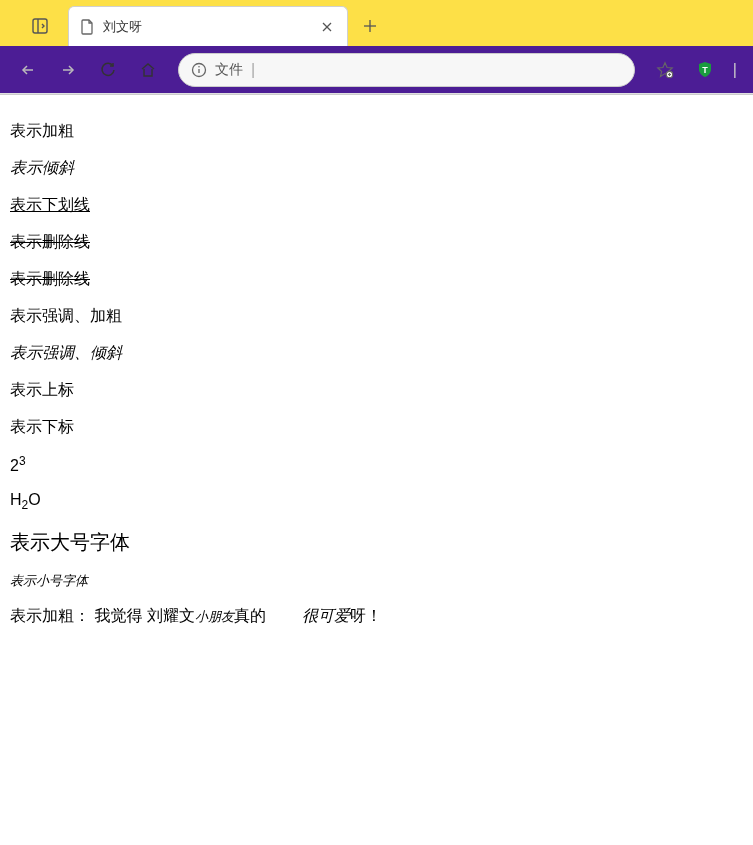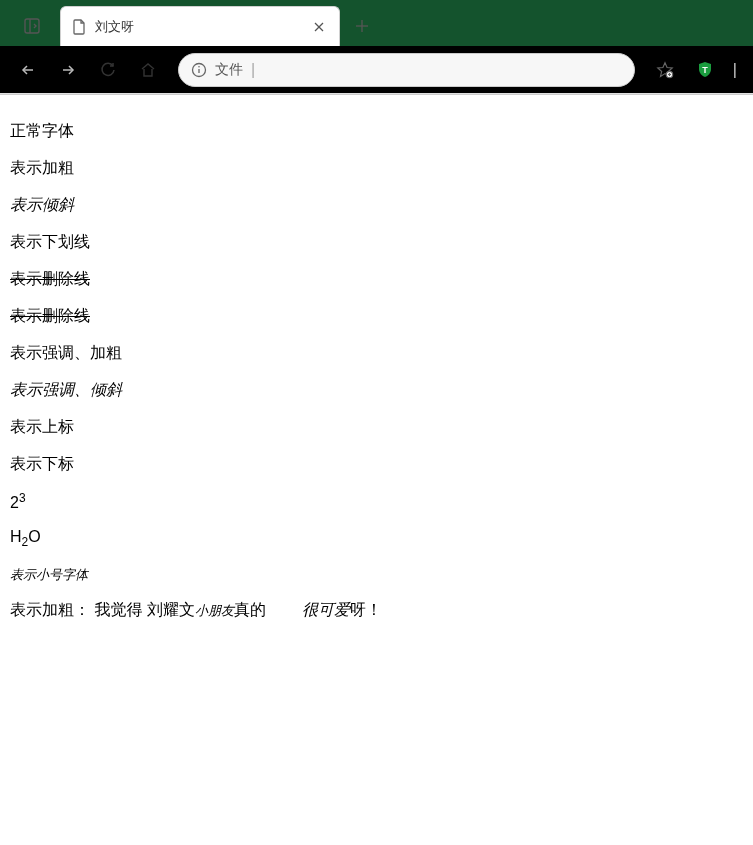--- a/index.html
+++ b/index.html
@@ -16,22 +16,22 @@
     }
     
     .chrome {
       background: #e8e8e8;
       border-bottom: 1px solid #ccc;
     }
     .tab-bar {
       display: flex;
       align-items: flex-end;
       height: 46px;
-      padding-left: 12px;
-      background: #14532d;
+      padding-left: 20px;
+      background: #fde047;
     }
     .tab-vertical-btn {
       width: 40px;
       height: 36px;
       display: flex;
       align-items: center;
       justify-content: center;
       margin-bottom: 2px;
       margin-right: 8px;
       cursor: pointer;
@@ -86,21 +86,21 @@
       margin-left: 6px;
       margin-bottom: 4px;
       font-size: 18px;
     }
     .toolbar {
       height: 48px;
       display: flex;
       align-items: center;
       padding: 0 10px;
       gap: 4px;
-      background: #000000;
+      background: #4c1d95;
       border-bottom: 1px solid #e0e0e0;
       justify-content: center;
     }
     .nav-btn {
       width: 36px;
       height: 36px;
       display: flex;
       align-items: center;
       justify-content: center;
       cursor: pointer;
@@ -172,21 +172,21 @@
     .page {
       padding: 10px;
       font-size: 16px;
       color: #000;
     }
     .page p {
       margin: 16px 0;
     }
     .bold { font-weight: normal; }
     .italic { font-style: italic; margin-left: 36px; }
-    .underline { }
+    .underline { text-decoration: underline; }
     .strike { text-decoration: line-through; }
     .big { font-size: 20px; }
     .small { font-size: 13px; font-style: italic; }
     sup { font-size: 12px; vertical-align: super; }
     sub { font-size: 12px; vertical-align: sub; }
     .combined-line {
       display: block;
     }
     .combined-line span {
       display: inline;
@@ -274,33 +274,33 @@
       <svg class="shield" width="20" height="20" viewBox="0 0 20 20" fill="#1a9c3e">
         <path d="M10 2 L16 4 v5 c0 4 -3 7 -6 8 c-3 -1 -6 -4 -6 -8 v-5 z"></path>
         <text x="10" y="13" text-anchor="middle" font-size="9" font-weight="bold" fill="#fff">T</text>
       </svg>
     </div>
     <span class="right-pipe">|</span>
   </div>
 </div>
 
 <div class="page">
-  <p>正常字体</p>
   <p class="bold">表示加粗</p>
   <p class="italic">表示倾斜</p>
   <p class="underline">表示下划线</p>
   <p class="strike">表示删除线</p>
   <p class="strike">表示删除线</p>
   <p class="bold">表示强调、加粗</p>
   <p class="italic">表示强调、倾斜</p>
   <p>表示上标</p>
   <p>表示下标</p>
   <p>
     <span>2</span><sup>3</sup>
   </p>
   <p>
     <span>H</span><sub>2</sub><span>O</span>
   </p>
+  <p class="big">表示大号字体</p>
   <p class="small">表示小号字体</p>
   <p class="combined-line">
     <span>表示加粗：   我觉得 </span><span class="bold">刘耀文</span><span class="small">小朋友</span><span>真的</span><span class="italic">很可爱</span><span>呀！</span>
   </p>
 </div>
 
 </body></html>

